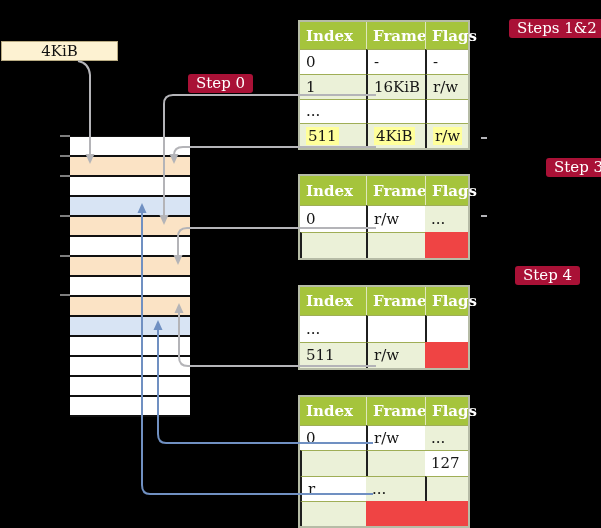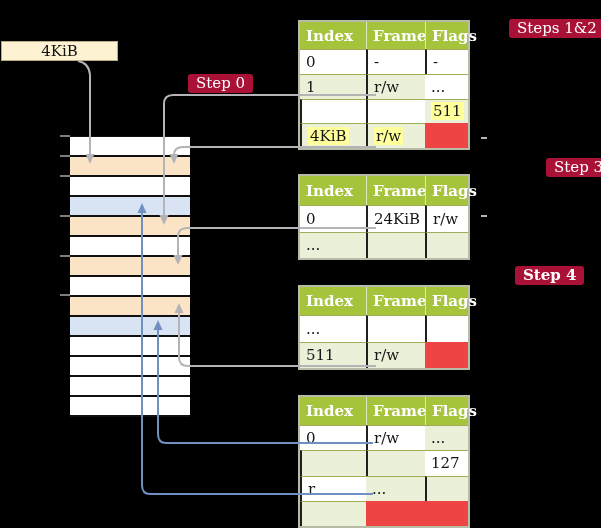--- a/index.html
+++ b/index.html
@@ -16,21 +16,21 @@
   }
   
   .badge{
     position:absolute; background:#a91136; color:#fff; font-size:15px;
     line-height:17px; padding:1px 8px; border-radius:3px; z-index:3;
     white-space:nowrap;
   }
   #badge-step0{left:188px; top:42px;margin-top:32px;}
   #badge-steps12{left:509px; top:19px;}
   #badge-step3{left:546px; top:158px;}
-  #badge-step4{left:515px; top:266px;font-weight:bold;}
+  #badge-step4{left:515px; top:266px;}
   
   #memory{
     position:absolute; left:70px; top:136px; width:120px; height:280px;
     z-index:1; border-top:1px solid #101010;
   }
   .mrow{height:20px; box-sizing:border-box; border-bottom:2px solid #101010;}
   .mrow.white{background:#ffffff;}
   .mrow.orange{background:#fbe3c5;}
   .mrow.blue{background:#d8e4f4;}
   .tick{position:absolute; left:60px; width:10px; height:2px; background:#7e7e7e; z-index:2;}
@@ -93,40 +93,40 @@
   <span class="tick" style="top:294px"></span>
 
   <div class="ptable" style="top: 20px; height: 130px; grid-template-rows: 27px repeat(4, 1fr);">
       <div class="hcell c1">Index</div>
       <div class="hcell c2">Frame</div>
       <div class="hcell c3">Flags</div>
       <div class="bcell c1">0</div>
       <div class="bcell c2">-</div>
       <div class="bcell c3">-</div>
       <div class="bcell c1 shade">1</div>
+      <div class="bcell c2 shade">16KiB</div>
       <div class="bcell c3 shade">r/w</div>
       <div class="bcell c1">...</div>
       <div class="bcell c2"></div>
       <div class="bcell c3"></div>
       <div class="bcell c1 shade">
         <span class="hl">511</span>
       </div>
       <div class="bcell c2 shade">
         <span class="hl">4KiB</span>
       </div>
       <div class="bcell c3 shade">
         <span class="hl">r/w</span>
       </div>
     </div>
   <div class="ptable" style="top: 174px; height: 86px; grid-template-rows: 29px repeat(2, 1fr);">
       <div class="hcell c1">Index</div>
       <div class="hcell c2">Frame</div>
       <div class="hcell c3">Flags</div>
       <div class="bcell c1">0</div>
-      <div class="bcell c2">24KiB</div>
       <div class="bcell c3">r/w</div>
       <div class="bcell c1 shade">...</div>
       <div class="bcell c2 shade"></div>
       <div class="bcell c3 shade"></div>
     </div>
   <div class="ptable" style="top: 285px; height: 85px; grid-template-rows: 28px repeat(2, 1fr);">
       <div class="hcell c1">Index</div>
       <div class="hcell c2">Frame</div>
       <div class="hcell c3">Flags</div>
       <div class="bcell c1">...</div>

